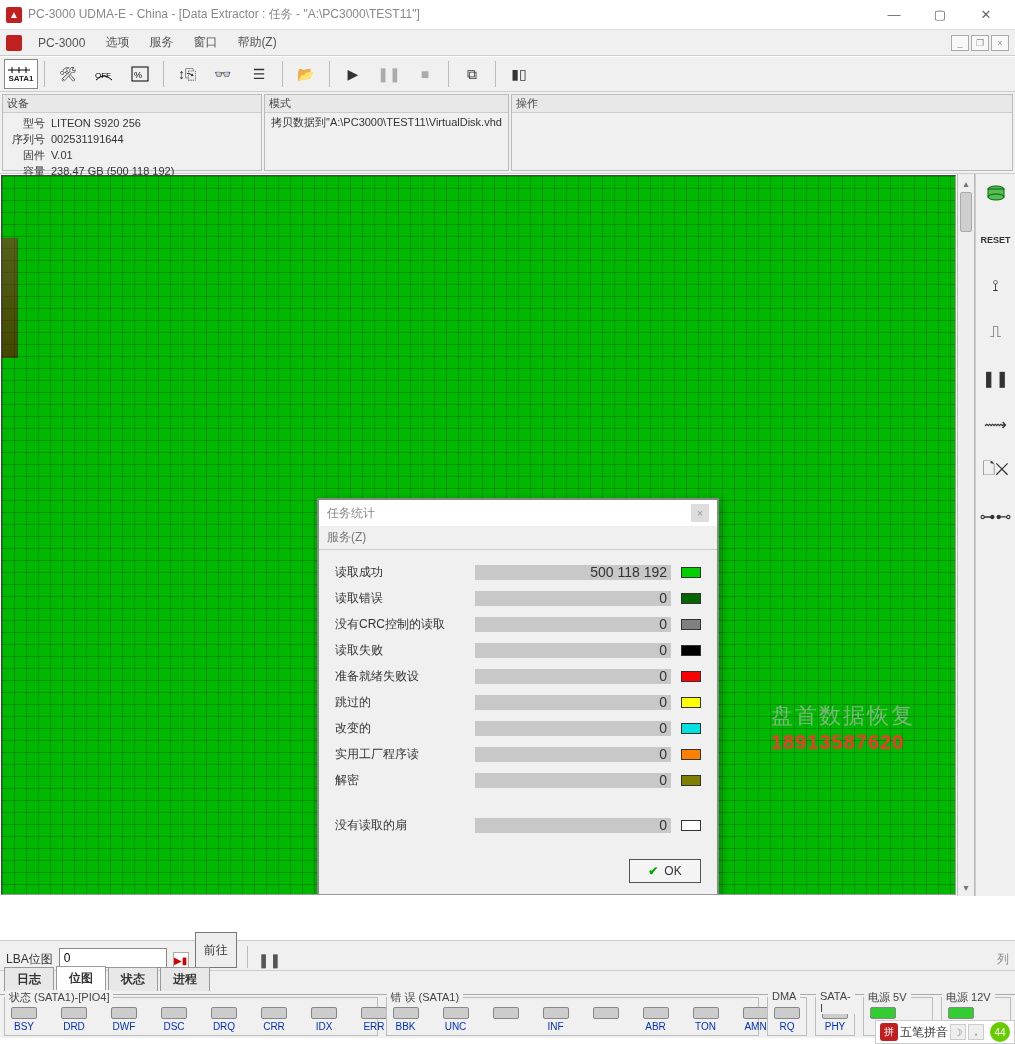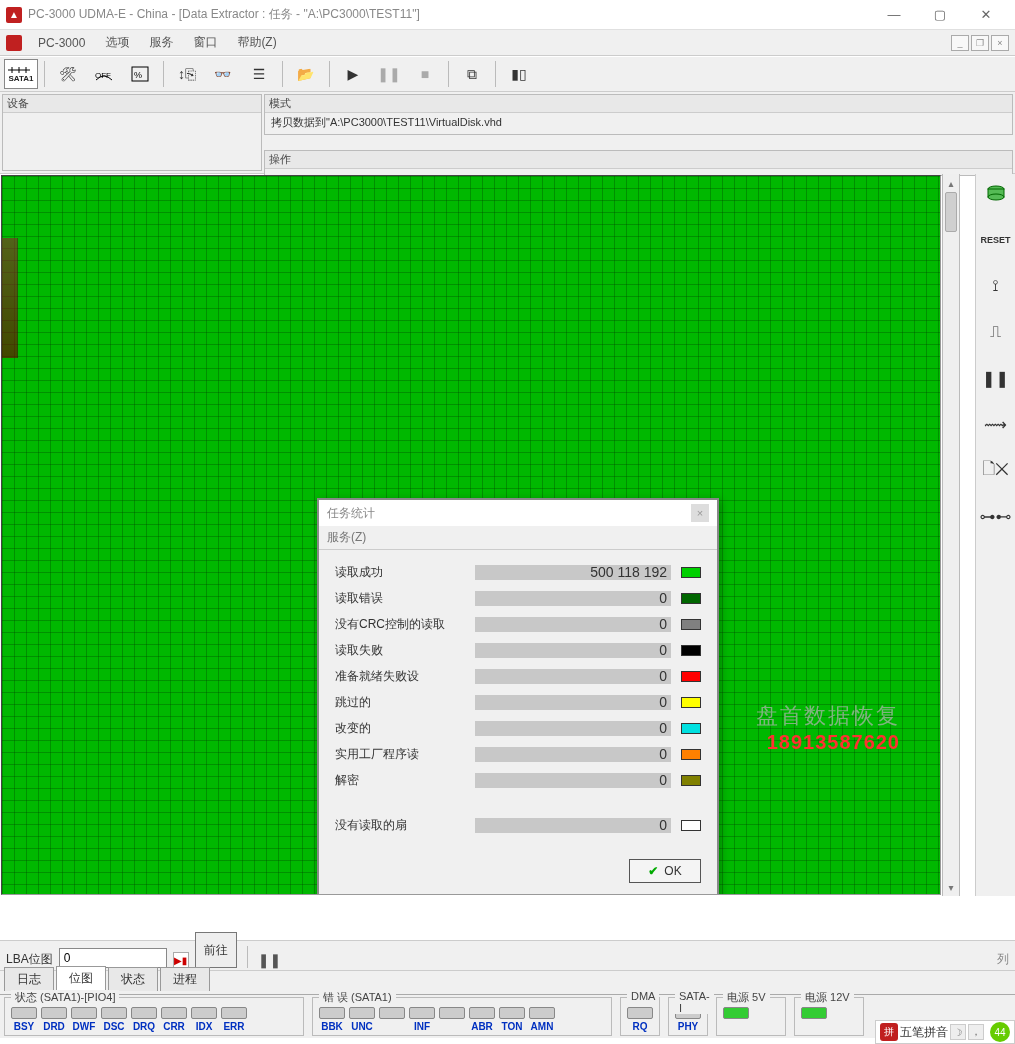--- a/index.html
+++ b/index.html
@@ -23,21 +23,21 @@
 .toolbar { height: 36px; display: flex; align-items: center; padding: 2px 4px; background: #f0f0f0; border-top: 1px solid #fff; border-bottom: 1px solid #ccc; gap: 2px; }
 .tool-btn { width: 34px; height: 30px; display: flex; align-items: center; justify-content: center; border: 1px solid transparent; color: #333; font-size: 14px; cursor: pointer; }
 .tool-btn.active { border: 1px solid #888; background: #fff; }
 .tool-sep { width: 1px; height: 26px; background: #bbb; margin: 0 4px; }
 .tool-btn .sata-label { font-size: 8px; display:block; text-align:center; line-height:1; color:#222; font-weight:bold;}
 
 
 .info-row { display: flex; height: 82px; background: #f0f0f0; border-bottom: 1px solid #ccc; }
 .info-panel { border: 1px solid #bbb; background: #f0f0f0; margin: 2px; }
 .info-panel.device { width: 260px; }
-.info-panel.right { flex: 1; display: flex; flex-direction: column; gap: 15px; margin:2px 2px 2px 0;border-radius:16px;}
+.info-panel.right { flex: 1; display: flex; flex-direction: row; gap: 2px; margin:2px 2px 2px 0;border-radius:16px;}
 .panel-header { padding: 1px 4px; font-size: 11px; color: #444; background: #e8e8e8; border-bottom: 1px solid #ccc; }
 .panel-body { padding: 2px 6px; font-size: 11px; }
 .kv-row { display: flex; line-height: 16px; }
 .kv-key { width: 36px; text-align: right; margin-right: 6px; color: #333; }
 .kv-val { color: #333; }
 .sub-box { border:1px solid #bbb; background:#f0f0f0; flex:0 0 auto;}
 .sub-box .panel-body{ padding:2px 6px 4px; }
 
 
 .main-area { position: relative; display:flex; height: 722px; }
@@ -49,62 +49,62 @@
     linear-gradient(to bottom, rgba(0,70,0,0.35) 1px, transparent 1px);
   background-size: 12px 12px;
 }
 .left-edge-art { position:absolute; left:0; top:62px; width:16px; height:120px; background: linear-gradient(#8a2b2b,#6e0000); opacity:.6; border-right:1px solid rgba(0,0,0,.4);}
 .map-scroll { width:18px; background:#efefef; border-left:1px solid #bbb; border-right:1px solid #bbb; position:relative;}
 .map-scroll .up,.map-scroll .down{height:18px;display:flex;align-items:center;justify-content:center;color:#777;font-size:10px;cursor:pointer;}
 .map-scroll .track{position:absolute;top:18px;bottom:18px;left:0;right:0;}
 .map-scroll .thumb{position:absolute;top:0;left:2px;right:2px;height:40px;background:#cfcfcf;border:1px solid #aaa;border-radius:2px;}
 
 
-.right-tools { width: 40px; background:#f0f0f0; border-left:1px solid #ccc; display:flex; flex-direction:column; align-items:center; padding-top:4px; gap:14px;margin-left:15px;}
+.right-tools { width: 40px; background:#f0f0f0; border-left:1px solid #ccc; display:flex; flex-direction:column; align-items:center; padding-top:4px; gap:14px;}
 .rt-btn { width:32px; height:32px; display:flex; align-items:center; justify-content:center; cursor:pointer; color:#333; font-size:16px;}
 
 
 .dialog { position: absolute; left: 315px; top: 322px; width: 402px; background: #f0f0f0; border: 2px solid #888; box-shadow: 2px 2px 8px rgba(0,0,0,.3); z-index: 50; }
 .dlg-title { background: #fff; color: #888; padding: 4px 8px; font-size: 12px; display:flex; align-items:flex-end;}
 .dlg-title .dlg-close { margin-left:auto; width:18px; height:18px; background:#ddd; display:flex;align-items:center;justify-content:center; color:#999; font-size:11px; cursor:pointer;}
 .dlg-menu { padding: 3px 8px; color: #777; border-bottom: 1px solid #ccc; background:#f0f0f0;}
 .dlg-body { padding: 14px 16px 10px; }
 .stat-row { display: flex; align-items: center; margin-bottom: 9px; gap: 10px; }
 .stat-label { width: 130px; font-size: 12px; color: #333; }
 .stat-bar { flex: 1; height: 15px; background: #c8c8c8; position: relative; text-align: right; padding: 0 4px; line-height: 15px; font-size: 14px; color: #333;}
 .stat-swatch { width: 20px; height: 11px; border: 1px solid #333; }
 .dlg-footer { display:flex; justify-content:flex-end; padding: 6px 16px 14px; }
 .ok-btn { min-width: 72px; height: 24px; border: 1px solid #555; background: #f4f4f4; display: flex; align-items: center; justify-content: center; gap: 6px; font-size: 12px; cursor: pointer; }
 .ok-btn .check { color: #0a0; font-weight: bold;}
 
 
-.watermark { position:absolute; right:40px; bottom:140px; text-align:right; z-index:40; pointer-events:none;margin-top:44px;}
+.watermark { position:absolute; right:40px; bottom:140px; z-index:40; pointer-events:none;margin-top:44px;}
 .watermark .wm-text { color: rgba(180,180,180,.7); font-size:22px; letter-spacing:2px;}
 .watermark .wm-phone { color: #ff3030; font-size: 20px; font-weight:bold; letter-spacing:1px;}
 
 
 .lba-row { height: 30px; background:#f0f0f0; border-top:1px solid #ccc; display:flex; align-items:flex-end; padding:2px 6px; gap:6px;margin-top:44px;}
 .lba-label{font-size:12px;}
 .lba-input{width:108px; height:20px; border:1px solid #888; background:#fff; padding:0 4px; font-size:12px;}
 .lba-btn{height:36px; padding:0 8px; border:1px solid #777; background:#eee; font-size:12px; cursor:pointer; display:flex; align-items:center;}
 .lba-ind{width:16px;height:16px;background:#fff;border:1px solid #aaa;color:#c00;font-size:10px;display:flex;align-items:center;justify-content:center;}
 .lba-sep{width:1px;height:22px;background:#bbb;margin:0 4px;}
 .lba-row .bracket{color:#888;}
 
 
-.tab-row { height: 24px; background:#f0f0f0; border-top:1px solid #ccc; display:flex; align-items:flex-end; padding:4px 4px; gap:2px;}
+.tab-row { height: 24px; background:#f0f0f0; border-top:1px solid #ccc; display:flex; align-items:flex-end; padding:4px 4px; gap:2px;font-weight:bold;}
 .tab { padding: 3px 12px; border:1px solid #999; border-bottom:none; background:#e8e8e8; font-size:12px; cursor:pointer; position:relative; top:1px;}
 .tab.active { background:#fff; border-bottom:1px solid #fff;}
 
 
 .status-area { border-top:1px solid #aaa; background:#f0f0f0; padding:2px 4px 2px; }
 .status-groups { display:flex; gap:8px; align-items:flex-start;}
 .status-group { border:1px solid #bbb; padding:3px 6px 3px 6px; position:relative; background:#f0f0f0;}
-.group-title { position:absolute; top:-8px; left:6px; background:#f0f0f0; padding:0 4px; font-size:11px; color:#444;}
-.led-row { display:flex; gap:4px; margin-top:6px;font-weight:bold;}
+.group-title { position:absolute; top:-8px; left:0; background:#f0f0f0; padding:0 4px; font-size:11px; color:#444;}
+.led-row { display:flex; gap:24px; margin-top:6px;}
 .led { display:flex; flex-direction:column; align-items:center; gap:2px; font-size:10px; color:#0030c0;}
 .led-light { width:26px; height:12px; background:#ccc; border:1px solid #888; border-radius:2px;}
 .led-light.on { background:#3c3; }
 .led-label{font-size:10px;}
 
 
 .ime-bar{position:absolute; right:0; bottom:0; height:24px; display:flex; align-items:center; gap:2px; background:#fff; border:1px solid #ccc; padding:0 4px; z-index:60;}
 .ime-bar .ime-icon{width:18px;height:18px;background:#c02020;border-radius:3px;color:#fff;font-size:10px;display:flex;align-items:center;justify-content:center;}
 .ime-bar .ime-text{font-size:12px;color:#333;}
 .ime-bar .ime-badge{width:20px;height:20px;border-radius:50%;background:#6c0;color:#fff;font-size:10px;display:flex;align-items:center;justify-content:center;margin-left:4px;}
@@ -179,20 +179,38 @@
   <div class="tool-btn" style="color:#aaa;">■</div>
   <span class="tool-sep"></span>
   <div class="tool-btn">⧉</div>
   <span class="tool-sep"></span>
   <div class="tool-btn">▮▯</div>
 </div>
 
 <div class="info-row">
   <div class="info-panel device">
     <div class="panel-header">设备</div>
+    <div class="panel-body" id="device-rows">
+        <div class="kv-row">
+          <span class="kv-key">型号</span>
+          <span class="kv-val">LITEON S920 256</span>
+        </div>
+        <div class="kv-row">
+          <span class="kv-key">序列号</span>
+          <span class="kv-val">002531191644</span>
+        </div>
+        <div class="kv-row">
+          <span class="kv-key">固件</span>
+          <span class="kv-val">V.01</span>
+        </div>
+        <div class="kv-row">
+          <span class="kv-key">容量</span>
+          <span class="kv-val">238.47 GB (500 118 192)</span>
+        </div>
+      </div>
   </div>
   <div class="info-panel right" style="border:none;background:transparent;">
     <div class="sub-box">
       <div class="panel-header">模式</div>
       <div class="panel-body">拷贝数据到"A:\PC3000\TEST11\VirtualDisk.vhd</div>
     </div>
     <div class="sub-box" style="flex:1;">
       <div class="panel-header">操作</div>
       <div class="panel-body"></div>
     </div>

